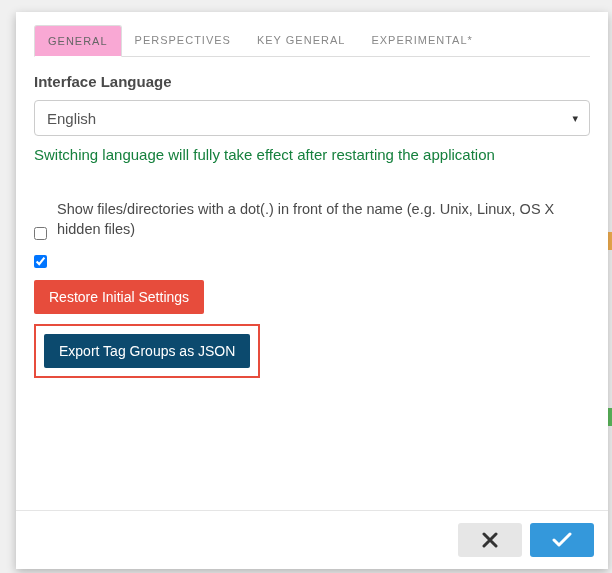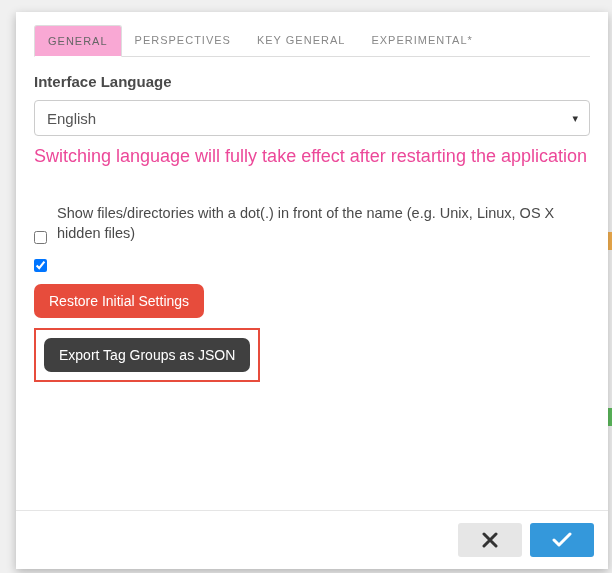--- a/index.html
+++ b/index.html
@@ -10,28 +10,28 @@
 .modal-title{font-size:22px;font-weight:300;color:#555;letter-spacing:.5px}
 .close-x{font-size:26px;font-weight:bold;color:#bdbdbd;cursor:pointer;line-height:1}
 .tabs{margin:12px 18px 0 18px;border-bottom:1px solid #ddd;display:flex}
 .tab{font-size:11px;letter-spacing:1px;color:#888;padding:9px 13px;cursor:pointer;position:relative;top:1px}
 .tab.active{border:1px solid #ddd;border-bottom:1px solid #fff;border-radius:3px 3px 0 0;color:#666;background:#f9a8d4}
 .modal-body{padding:16px 18px;flex:1;overflow-y:auto}
 .label{font-size:15px;font-weight:700;color:#4a4a4a;margin-bottom:10px}
 .select{width:100%;height:36px;border:1px solid #ccc;border-radius:4px;padding:0 12px;font-size:15px;color:#555;background:#fff;appearance:none;-webkit-appearance:none;position:relative}
 .select-wrap{position:relative}
 .select-wrap::after{content:"▾";position:absolute;right:12px;top:50%;transform:translateY(-50%);color:#333;font-size:11px;pointer-events:none}
-.help-text{font-size:18px;color:#ec4899;margin-top:10px}
+.help-text{font-size:15px;color:#15803d;margin-top:10px}
 .spacer{height:36px}
 .check-row{display:flex;align-items:flex-end;font-size:14.5px;color:#4a4a4a;margin-bottom:12px}
 .check-row input{margin-right:10px;margin-top:3px;flex-shrink:0}
 .check-row span{line-height:1.4}
-.btn{display:inline-block;border:none;border-radius:7px;padding:9px 15px;font-size:14px;cursor:pointer;color:#fff}
+.btn{display:inline-block;border:none;border-radius:2px;padding:9px 15px;font-size:14px;cursor:pointer;color:#fff}
 .btn-red{background:#e74c3c}
-.btn-orange{background:#404040}
+.btn-orange{background:#0c4a6e}
 .highlight-box{display:inline-block;border:2px solid #e74c3c;padding:8px;margin-top:10px}
 .modal-footer{padding:12px 14px;border-top:1px solid #e5e5e5;background:#fff;display:flex;justify-content:flex-end;gap:8px}
 .btn-foot{width:64px;height:34px;border:none;border-radius:3px;cursor:pointer;display:flex;align-items:center;justify-content:center}
 .btn-gray{background:#e6e6e6;color:#333}
 .btn-blue{background:#3498db;color:#fff}
 .edge-tag{position:absolute;right:0;width:6px;height:18px;border-radius:2px 0 0 2px}
 .edge-tag.o{top:232px;background:#f0ad4e}
 .edge-tag.g{top:408px;background:#5cb85c}
 svg{display:block}
 </style>

